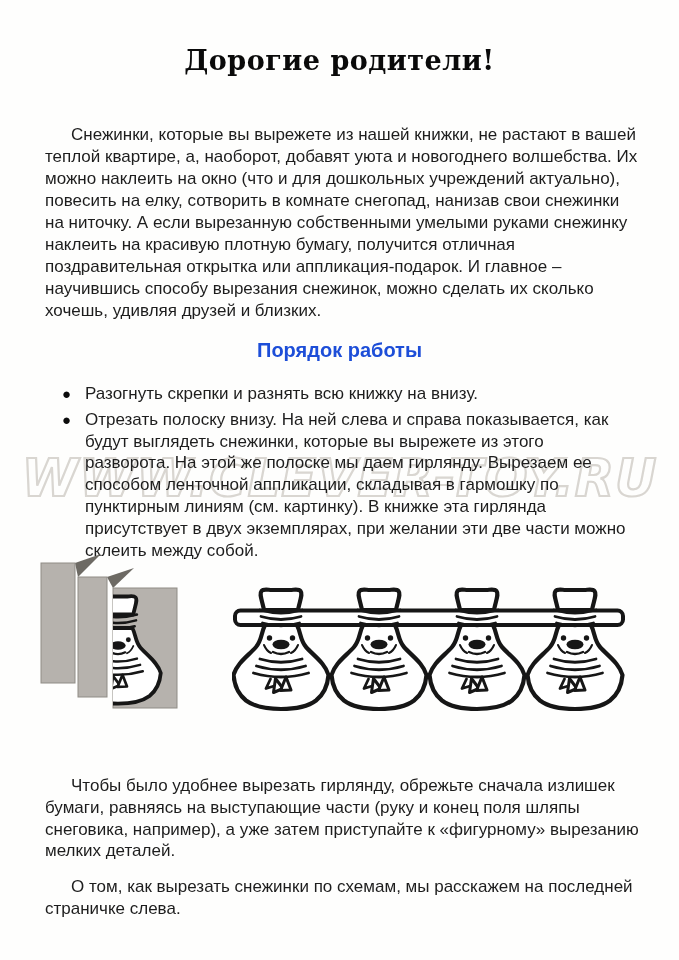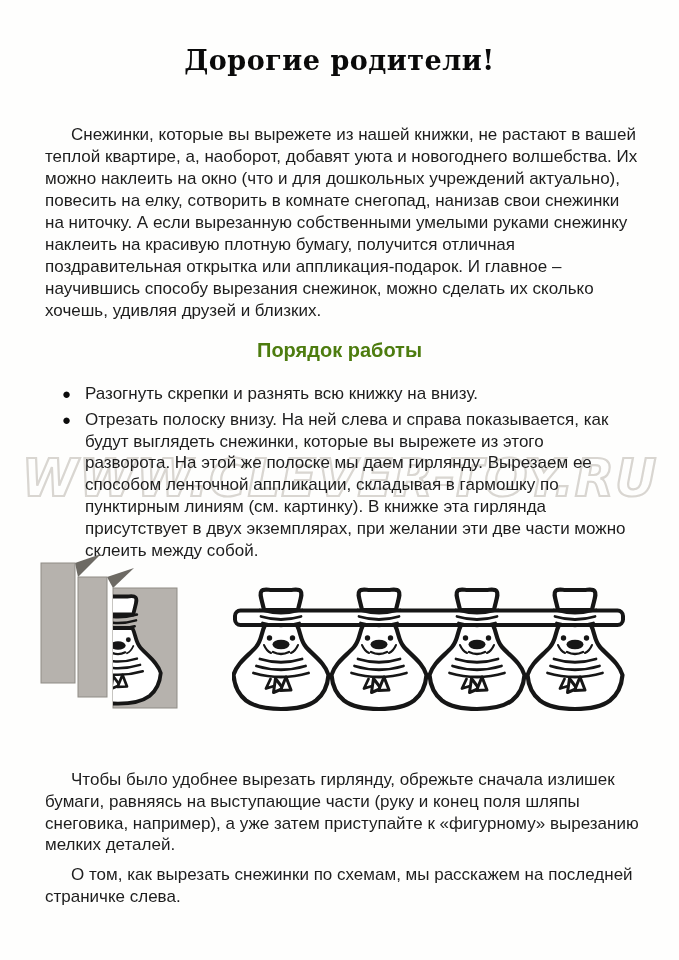--- a/index.html
+++ b/index.html
@@ -21,34 +21,34 @@
     position:absolute;top:45px;left:0;width:679px;text-align:center;
     font-family:"DejaVu Serif","Liberation Serif",serif;font-weight:bold;
     font-size:27px;letter-spacing:.5px;color:#0a0a0a;
   }
   .intro{
     position:absolute;top:107px;left:45px;width:597px;
     font-size:17px;line-height:22px;text-indent:26px;
   }
   .section-heading{
     position:absolute;top:339px;left:0;width:679px;text-align:center;
-    font-size:20px;font-weight:bold;color:#4d7c0f;
+    font-size:20px;font-weight:bold;color:#1d4ed8;
   }
   .steps{
     position:absolute;top:383px;left:62px;width:568px;
     margin:0;padding:0;list-style:none;
     font-size:17px;line-height:21.8px;
   }
   .steps li{position:relative;padding-left:23px;margin-bottom:4px;}
   .steps li .bullet{position:absolute;left:0;top:0;font-size:15px;color:#0c0c0c;}
   .closing{
     position:absolute;top:761px;left:45px;width:597px;
     font-size:17px;line-height:21.8px;
   }
-  .closing p{margin:8px 0 4px 0;text-indent:26px;}
+  .closing p{margin:14px 0 4px 0;text-indent:26px;}
   .illu{position:absolute;}
   #fold-illu{left:32px;top:545px;}
   #garland-illu{left:232px;top:585px;}
 </style>
 </head>
 <body>
 
 <div class="watermark">WWW.CLEVER-TOY.RU</div>
 
 <div class="content">

